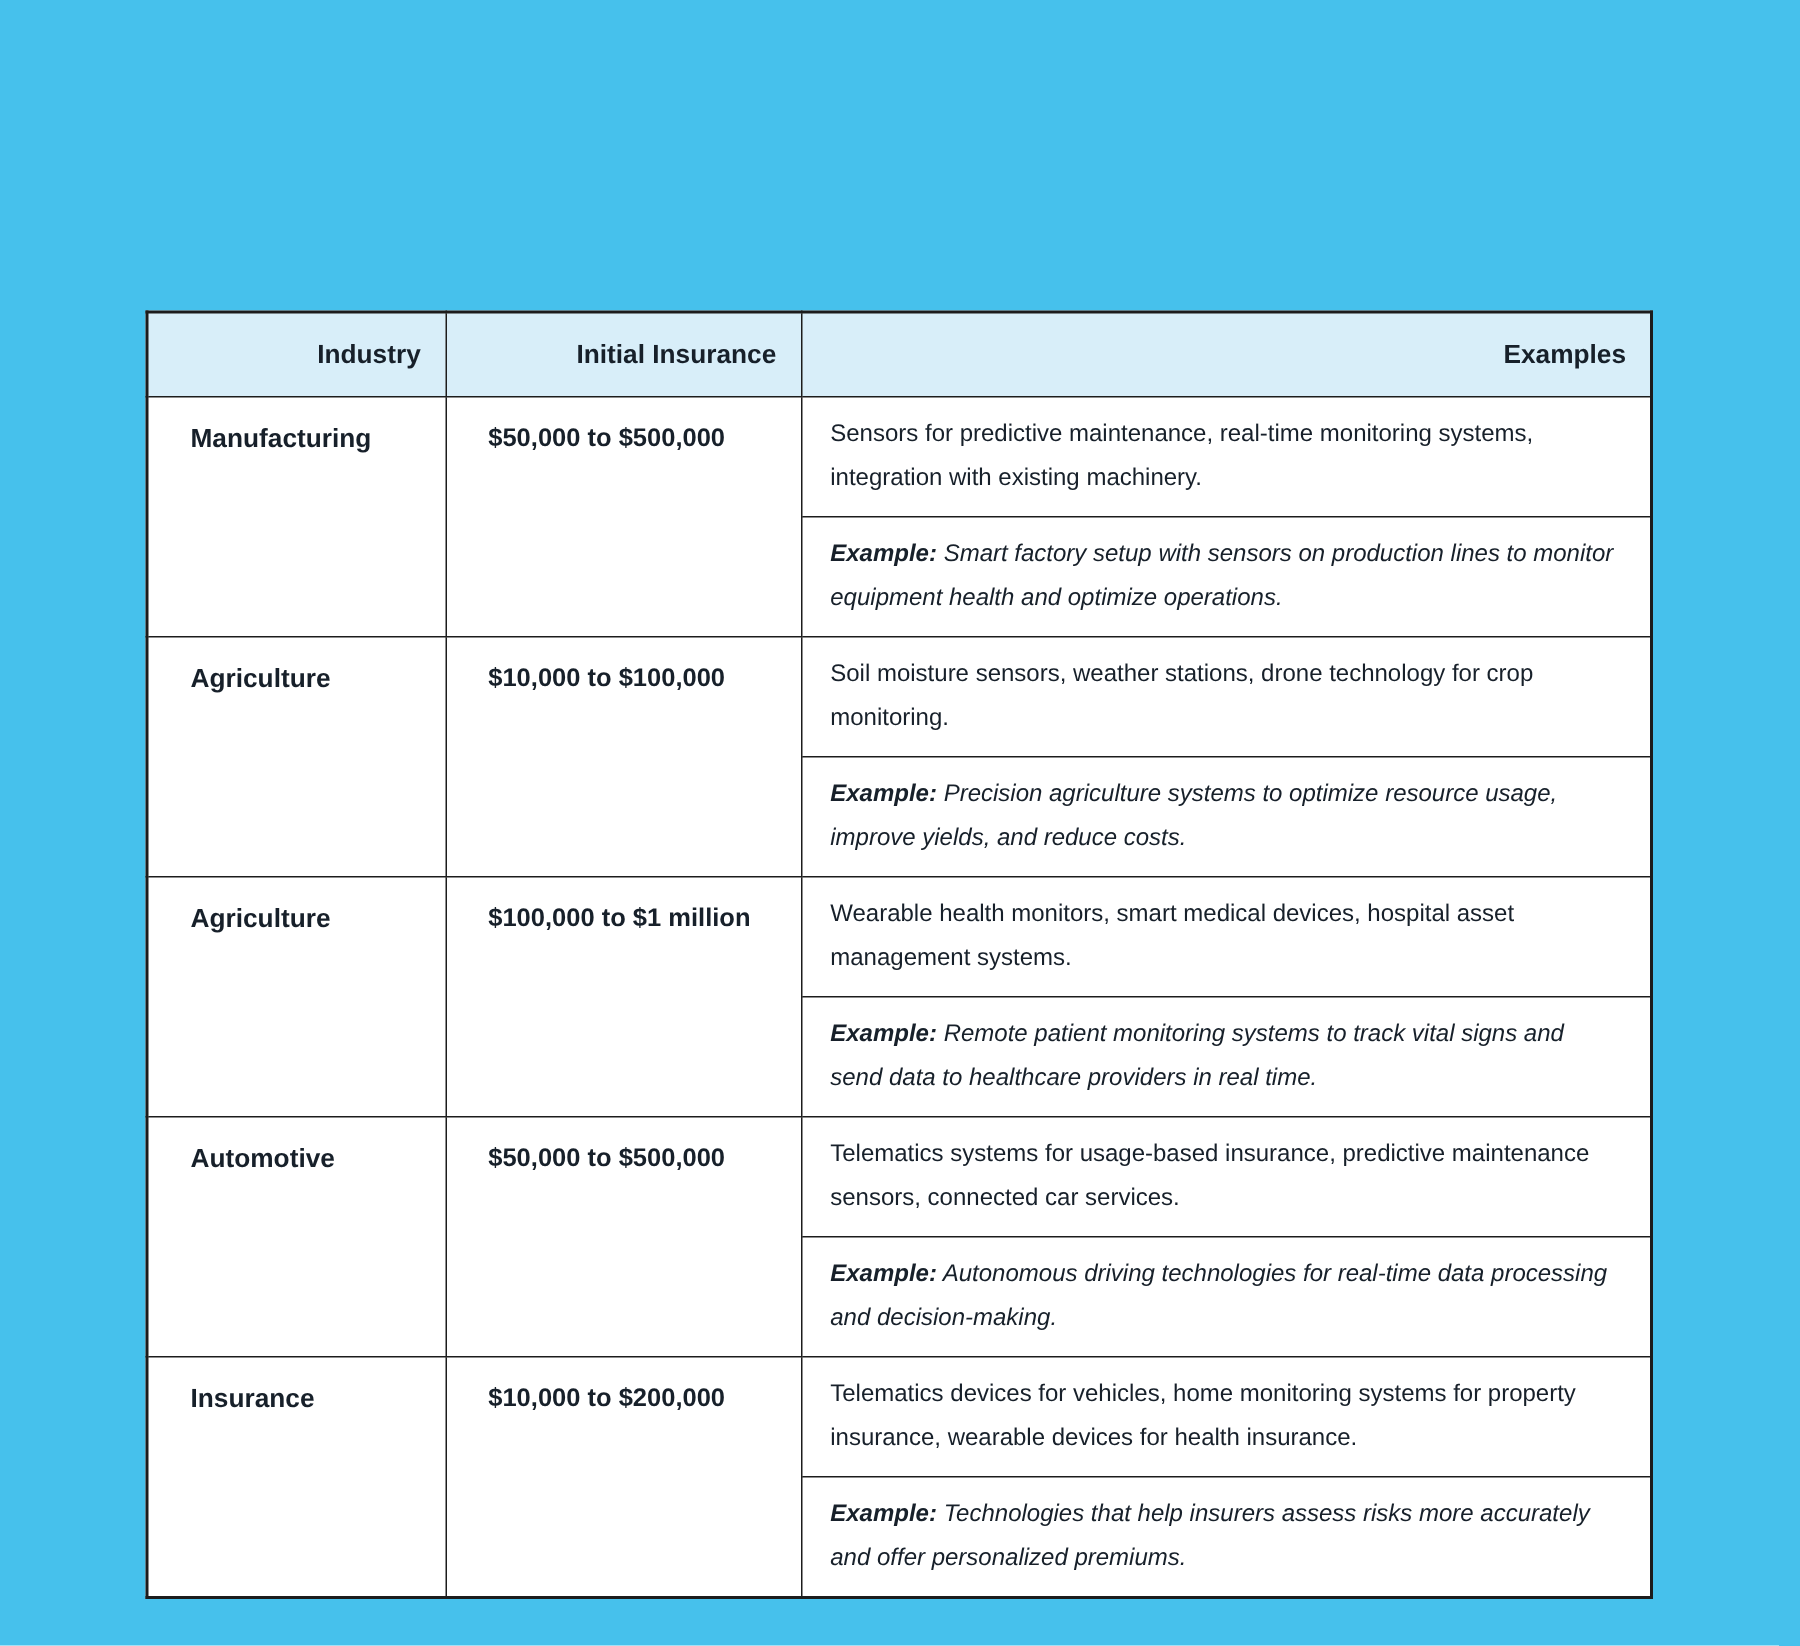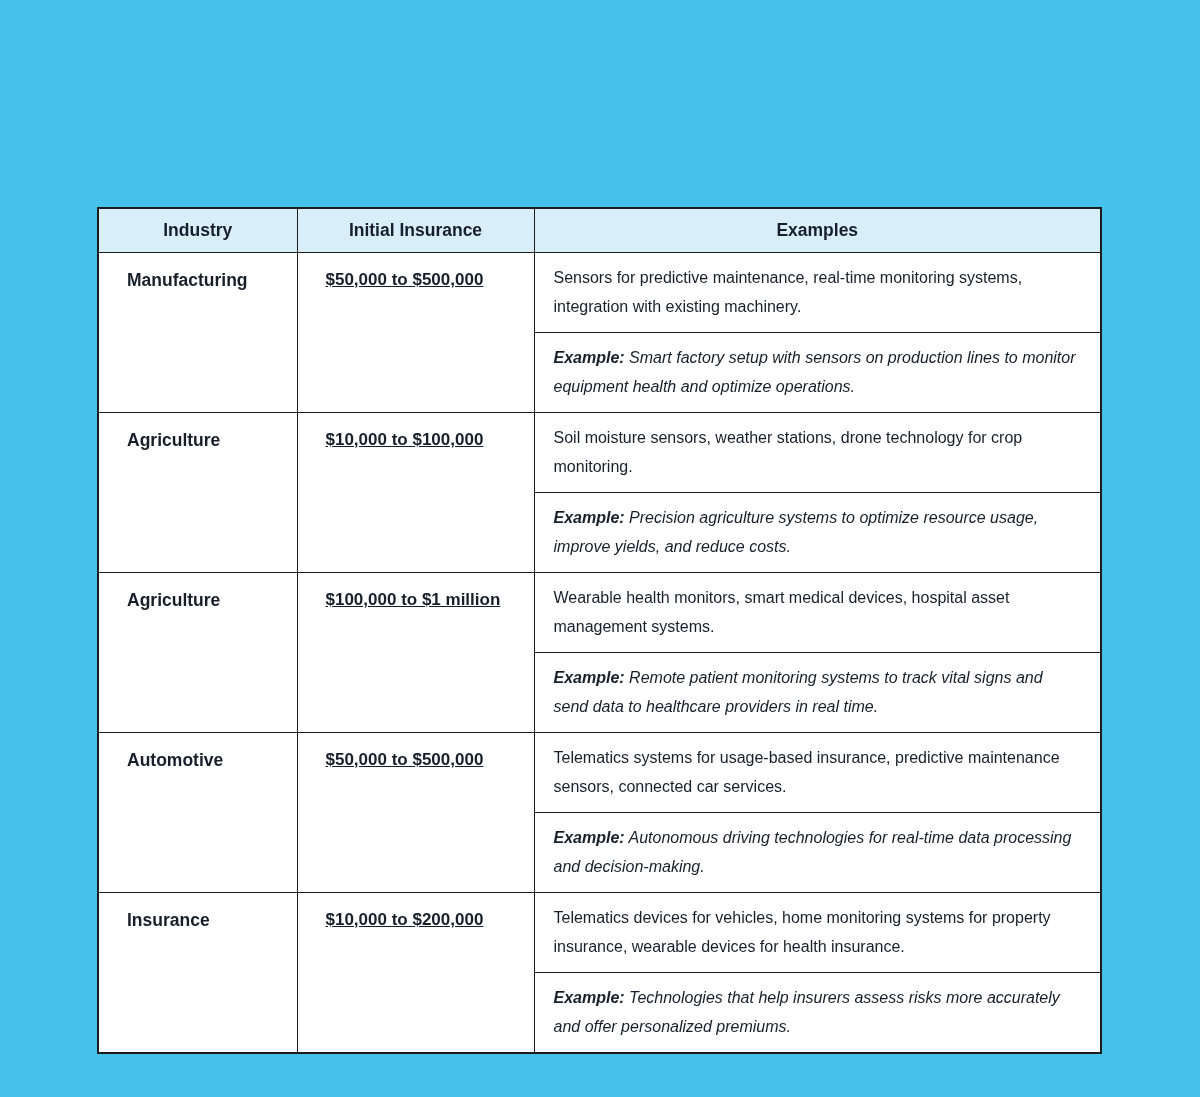--- a/index.html
+++ b/index.html
@@ -44,35 +44,34 @@
   .iot-table th,
   .iot-table td {
     border: 1px solid #1c1c1c;
     vertical-align: top;
     box-sizing: border-box;
   }
   .iot-table th {
     background: #d8eef9;
     font-size: 17.5px;
     font-weight: 700;
-    text-align: center;
-    height: 44px;
+    text-align: right;
+    height: 56px;
     padding: 0 16px;
     vertical-align: middle;
   }
   .cell-industry,
   .cell-investment {
     font-size: 17.5px;
     font-weight: 700;
     padding: 12px 28px;
     line-height: 30px;
   }
   .cell-investment {
     font-size: 17px;
-    text-decoration: underline;
   }
   .cell-desc,
   .cell-example {
     font-size: 16px;
     padding: 10px 19px;
     line-height: 29.5px;
   }
   tr.row-desc    { height: 75px; }
   tr.row-example { height: 77px; font-style: italic; }
   .cell-example strong { font-weight: 700; }

